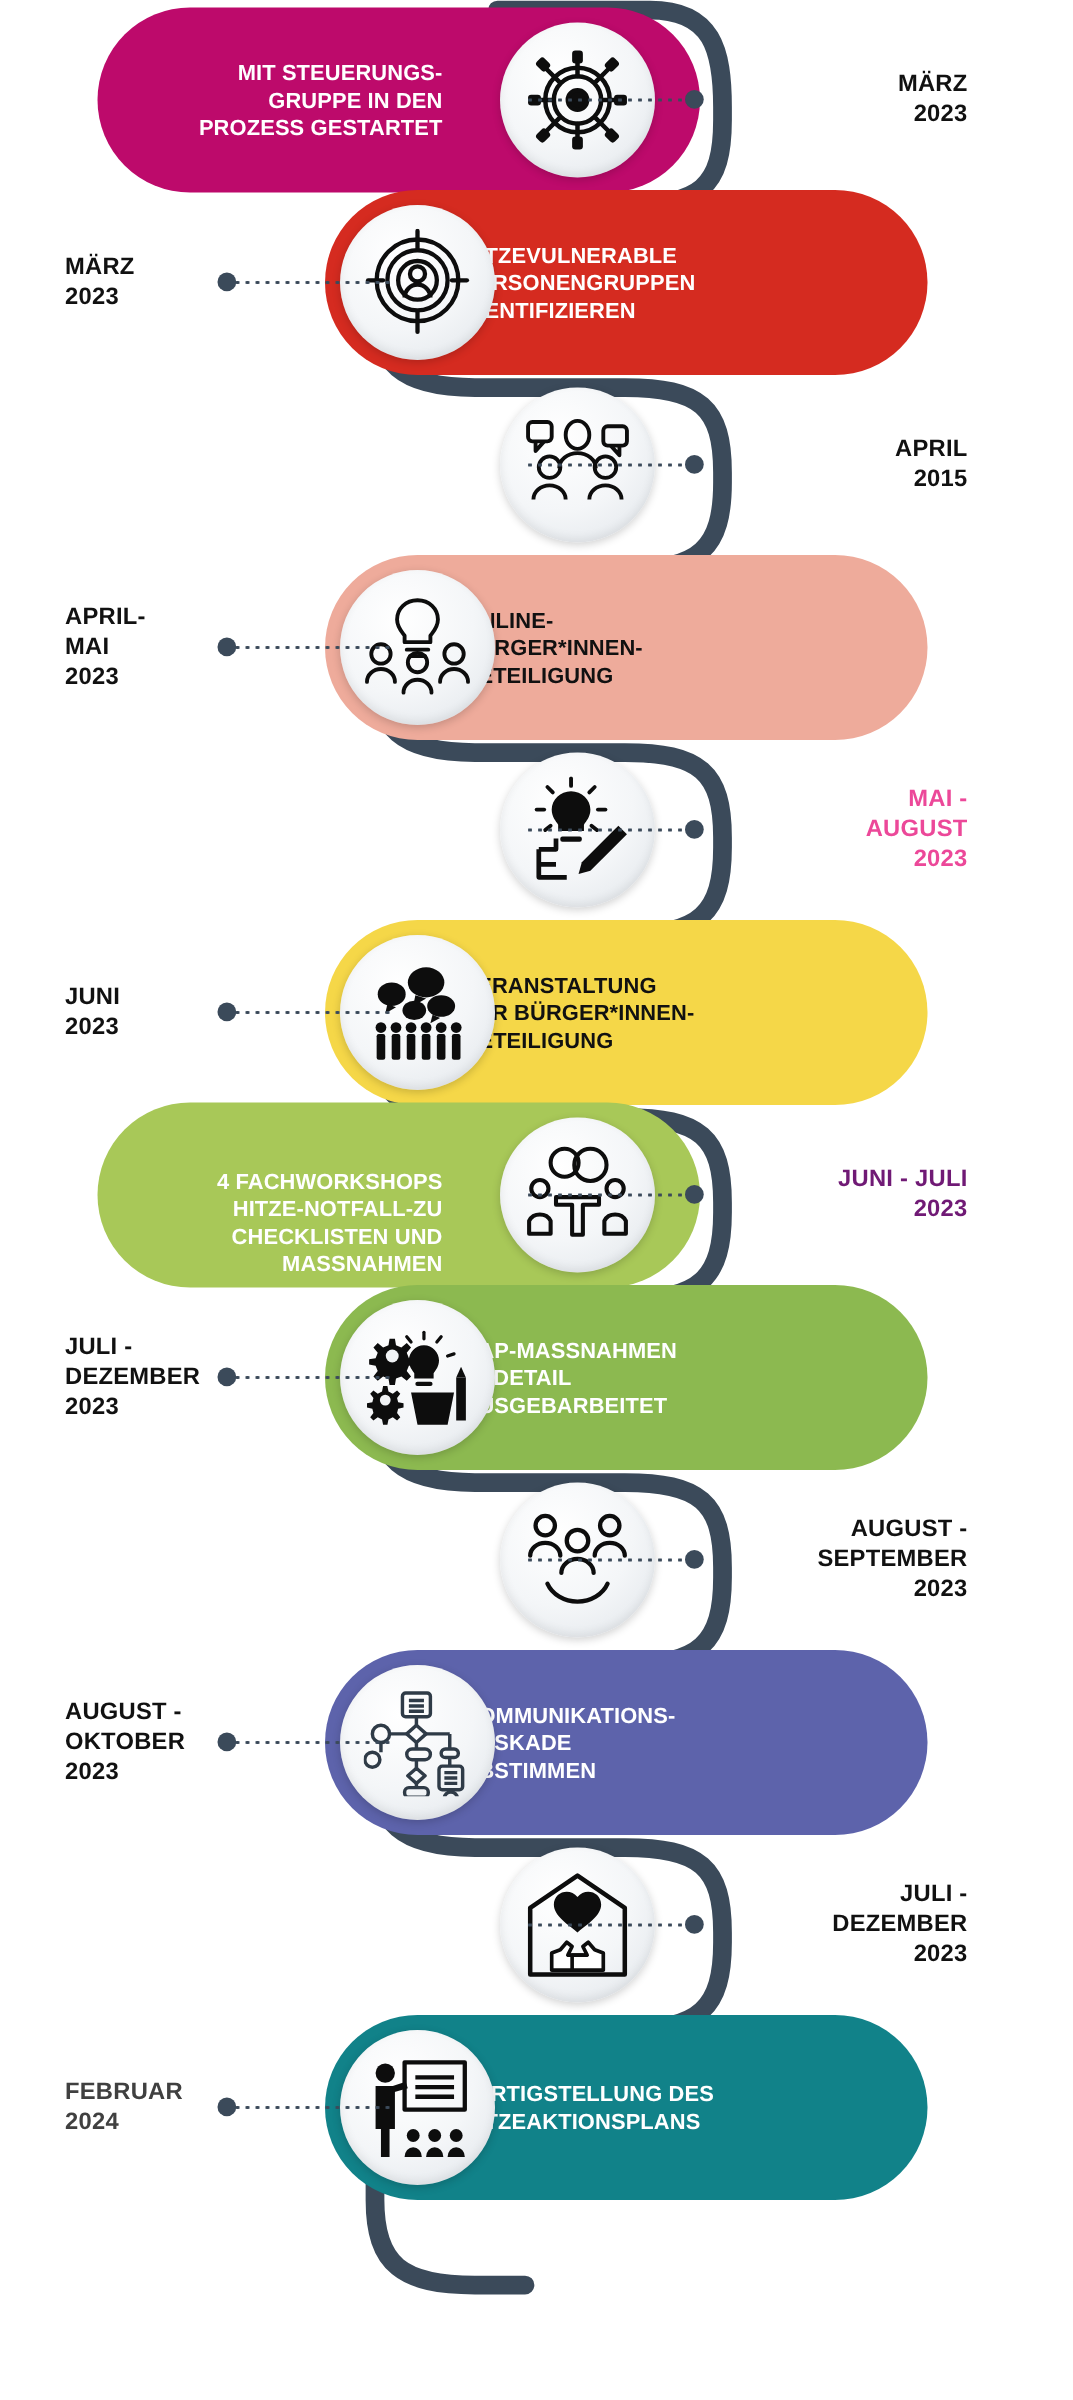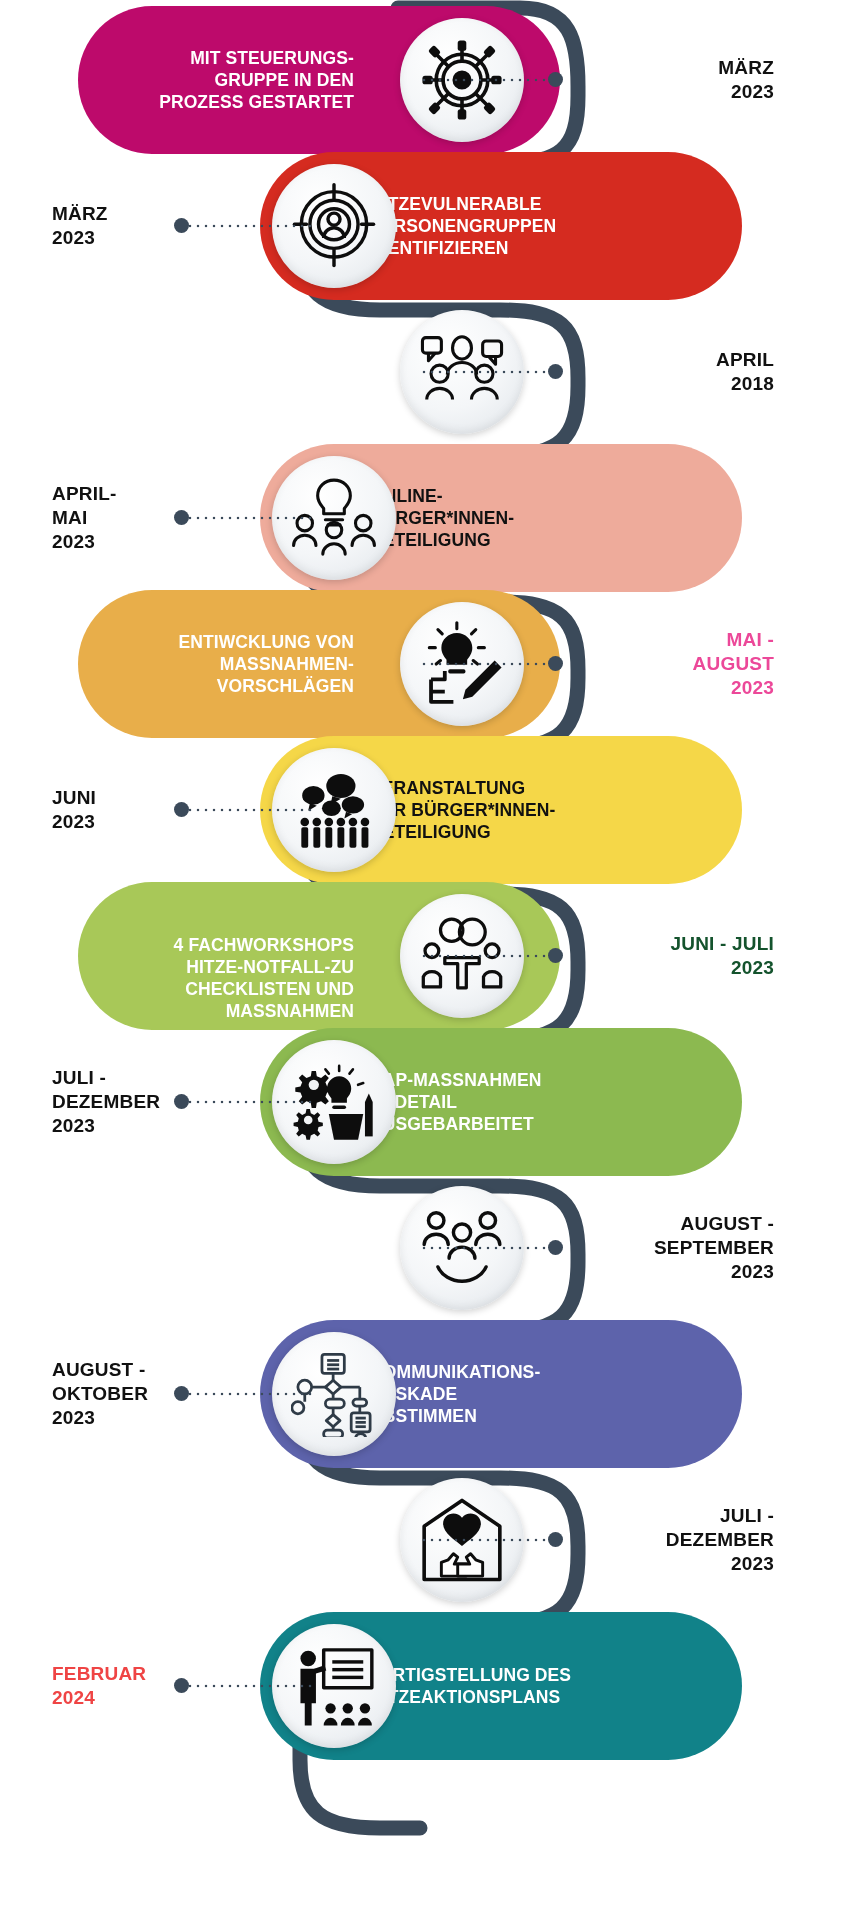--- a/index.html
+++ b/index.html
@@ -202,45 +202,40 @@
       </div>
       <div class="row left" style="top: 298px;">
         <div class="badge">
           <svg viewBox="0 0 100 100">
             <use href="#ico-group-speech-icon"></use>
           </svg>
         </div>
         <div class="conn"></div>
         <div class="dot" style="background: rgb(59, 74, 90);"></div>
         <div class="date" style="color: rgb(17, 17, 17);">APRIL
-2018</div>
+2015</div>
       </div>
       <div class="row right" style="top: 444px;">
         <div class="pill" style="background: rgb(238, 171, 155);">
           <div class="pill-text" style="color: rgb(17, 17, 17);">ONLINE-
 BÜRGER*INNEN-
 BETEILIGUNG</div>
         </div>
         <div class="badge">
           <svg viewBox="0 0 100 100">
             <use href="#ico-idea-people-icon"></use>
           </svg>
         </div>
         <div class="conn"></div>
         <div class="dot" style="background: rgb(59, 74, 90);"></div>
         <div class="date" style="color: rgb(17, 17, 17);">APRIL-
 MAI
 2023</div>
       </div>
       <div class="row left" style="top: 590px;">
-        <div class="pill" style="background: rgb(232, 174, 74);">
-          <div class="pill-text" style="color: rgb(255, 255, 255);">ENTIWCKLUNG VON
-MASSNAHMEN-
-VORSCHLÄGEN</div>
-        </div>
         <div class="badge">
           <svg viewBox="0 0 100 100">
             <use href="#ico-lightbulb-pencil-icon"></use>
           </svg>
         </div>
         <div class="conn"></div>
         <div class="dot" style="background: rgb(59, 74, 90);"></div>
         <div class="date" style="color: #ec4899;">MAI -
 AUGUST
 2023</div>
@@ -268,21 +263,21 @@
 CHECKLISTEN UND
 MASSNAHMEN</div>
         </div>
         <div class="badge">
           <svg viewBox="0 0 100 100">
             <use href="#ico-workshop-table-icon"></use>
           </svg>
         </div>
         <div class="conn"></div>
         <div class="dot" style="background: rgb(59, 74, 90);"></div>
-        <div class="date" style="color: #14532d;">JUNI - JULI
+        <div class="date" style="color: #701a75;">JUNI - JULI
 2023</div>
       </div>
       <div class="row right" style="top: 1028px;">
         <div class="pill" style="background: rgb(140, 185, 80);">
           <div class="pill-text" style="color: rgb(255, 255, 255);">HAP-MASSNAHMEN
 IM DETAIL
 AUSGEBARBEITET</div>
         </div>
         <div class="badge">
           <svg viewBox="0 0 100 100">
@@ -341,21 +336,21 @@
           <div class="pill-text" style="color: rgb(255, 255, 255);">FERTIGSTELLUNG DES
 HITZEAKTIONSPLANS</div>
         </div>
         <div class="badge">
           <svg viewBox="0 0 100 100">
             <use href="#ico-presentation-icon"></use>
           </svg>
         </div>
         <div class="conn"></div>
         <div class="dot" style="background: rgb(59, 74, 90);"></div>
-        <div class="date" style="color: #ef4444;">FEBRUAR
+        <div class="date" style="color: #404040;">FEBRUAR
 2024</div>
       </div>
     </div>
 </div>
 
 <svg width="0" height="0" style="position:absolute" aria-hidden="true">
   <defs>
     <g id="ico-ships-wheel-icon">
       <g fill="none" stroke="#0d0d0d" stroke-width="4.2" stroke-linecap="round" stroke-linejoin="round">
         <circle cx="50" cy="50" r="22"></circle>

